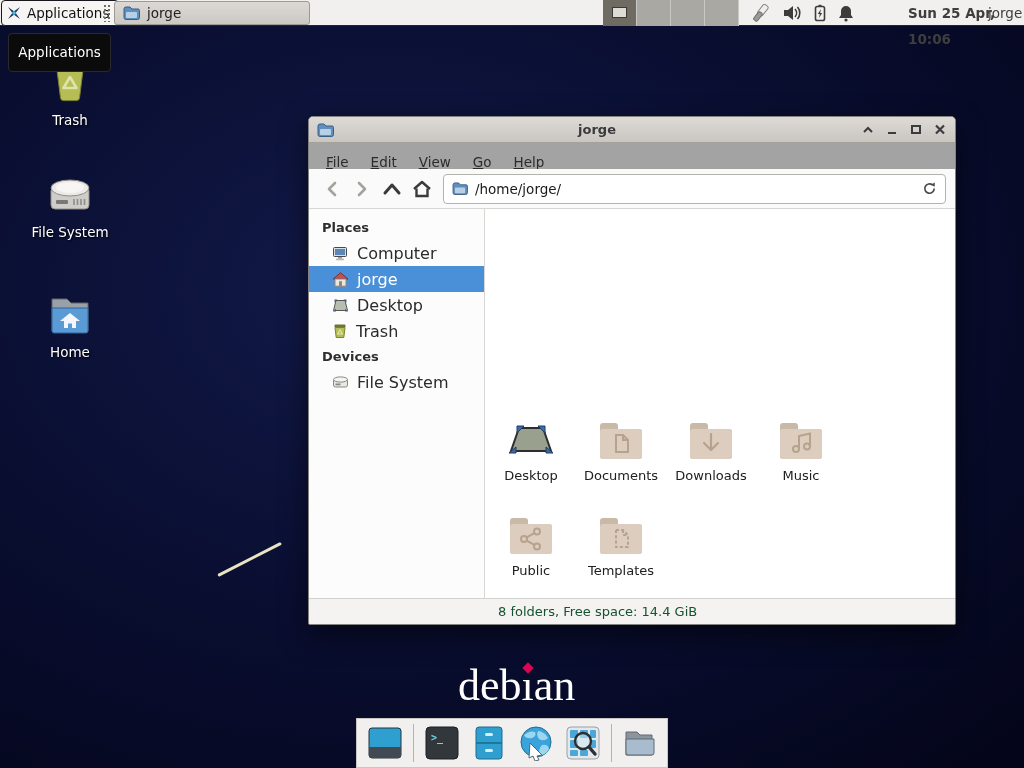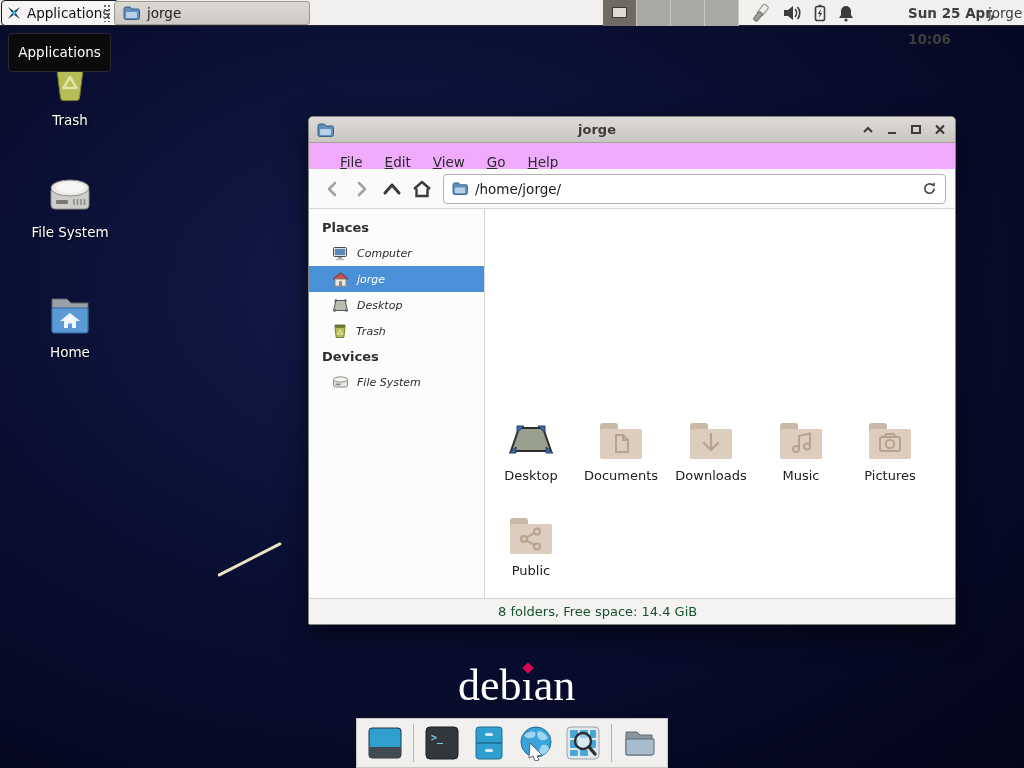--- a/index.html
+++ b/index.html
@@ -49,36 +49,36 @@
   
   .window { position:absolute; left:308px; top:116px; width:648px; height:509px; background:#fff; border:1px solid #84827e;
     border-radius:5px 5px 2px 2px; box-shadow:0 10px 28px rgba(0,0,0,.55); }
   .titlebar { position:absolute; left:0; top:0; width:100%; height:26px; display:flex; align-items:center;
     background:linear-gradient(#dedad6,#c9c5c1); border-bottom:1px solid #a5a19d; border-radius:4px 4px 0 0; padding:0 8px; }
   .titlebar .win-title { flex:1; text-align:center; font-size:13px; font-weight:bold; color:#3a3a3a; }
   .win-btns { display:flex; gap:9px; }
   .win-btn { width:15px; height:15px; display:flex; align-items:center; justify-content:center; }
   .win-btn svg { display:block; }
 
-  .menubar { position:absolute; left:0; top:26px; width:100%; height:40px; background:#f0abfc; border-bottom:1px solid #e2e0dd;
-    display:flex; align-items:center; padding-left:20px; }
+  .menubar { position:absolute; left:0; top:26px; width:100%; height:40px; background:#a3a3a3; border-bottom:1px solid #e2e0dd;
+    display:flex; align-items:center; padding-left:6px; }
   .menu-item { display:inline-block; padding:0 11px; line-height:25px; font-size:13.5px; color:#2b2b2b; }
   .menu-item::first-letter { text-decoration:underline; }
 
   .toolbar { position:absolute; left:0; top:52px; width:100%; height:40px; background:#fbfafa; border-bottom:1px solid #d8d6d2;
     display:flex; align-items:center; padding:0 9px 0 8px; }
   .tool-btn { width:30px; height:30px; display:flex; align-items:center; justify-content:center; border-radius:3px; }
   .pathbar { flex:1; height:30px; margin-left:6px; background:#fff; border:1px solid #b5b2ae; border-radius:4px;
     display:flex; align-items:center; padding:0 8px; gap:7px; }
   .pathbar .path-text { flex:1; font-size:13.5px; color:#1a1a1a; }
 
   .win-body { position:absolute; left:0; top:92px; width:100%; height:389px; display:flex;align-items:center; }
   .sidebar { width:176px; height:100%; background:#fcfcfc; border-right:1px solid #d8d6d2; padding-top:6px; overflow:hidden; }
   .side-header { height:25px; line-height:25px; padding-left:13px; font-size:13px; font-weight:bold; color:#2e2e2e; }
-  .side-item { height:26px; display:flex; align-items:center; gap:8px; padding-left:23px; font-size:11px; color:#2b2b2b;font-style:italic; }
+  .side-item { height:26px; display:flex; align-items:center; gap:8px; padding-left:23px; font-size:16px; color:#2b2b2b; }
   .side-item.selected { background:#4a90d9; color:#fff; }
   .side-item svg { flex:0 0 auto; }
 
   .filegrid { flex:1; background:#fff; position:relative; }
   .file-cell { position:absolute; width:90px; text-align:center; }
   .file-cell .fico { display:block; margin:0 auto; }
   .file-cell .flabel { margin-top:6px; font-size:13px; color:#202020; }
 
   .statusbar { position:absolute; left:0; bottom:0; width:100%; height:26px; background:#f4f3f1; border-top:1px solid #d3d1cd;
     font-size:13px; color:#14532d; line-height:25px; padding-left:189px; border-radius:0 0 2px 2px; }
@@ -358,47 +358,46 @@
           <rect x="3" y="9" width="42" height="30" rx="3" fill="#dccdbe"></rect>
           <g fill="none" stroke="#b7a28d" stroke-width="2">
               <circle cx="19" cy="29" r="3"></circle>
               <circle cx="30" cy="26.5" r="3"></circle>
               <path d="M22 29 v-13 l11 -2.5 v13"></path>
             </g>
         </svg>
         <div class="flabel">Music</div>
       </div>
 
-      <div class="file-cell" style="left:360px; top:16px;">
-        <svg class="fico" width="48" height="42" viewBox="0 0 48 42">
-          <path d="M3 6 a3 3 0 0 1 3-3 h12 a3 3 0 0 1 3 3 v3 h21 a3 3 0 0 1 3 3 v24 a3 3 0 0 1-3 3 h-36 a3 3 0 0 1-3-3 z" fill="#c9b9a7"></path>
-          <rect x="3" y="9" width="42" height="30" rx="3" fill="#dccdbe"></rect>
-          <g fill="none" stroke="#b7a28d" stroke-width="2">
-              <rect x="14" y="17" width="20" height="14" rx="2"></rect>
-              <circle cx="24" cy="24" r="4.2"></circle>
-              <path d="M18.5 17 l2-3 h7 l2 3"></path>
-            </g>
-        </svg>
-        <div class="flabel">Pictures</div>
-      </div>
 
       <div class="file-cell" style="left:1px; top:111px;">
         <svg class="fico" width="48" height="42" viewBox="0 0 48 42">
           <path d="M3 6 a3 3 0 0 1 3-3 h12 a3 3 0 0 1 3 3 v3 h21 a3 3 0 0 1 3 3 v24 a3 3 0 0 1-3 3 h-36 a3 3 0 0 1-3-3 z" fill="#c9b9a7"></path>
           <rect x="3" y="9" width="42" height="30" rx="3" fill="#dccdbe"></rect>
           <g fill="none" stroke="#b7a28d" stroke-width="2">
               <circle cx="17" cy="24" r="3"></circle>
               <circle cx="30" cy="16.5" r="3"></circle>
               <circle cx="30" cy="31.5" r="3"></circle>
               <path d="M19.7 22.4 l7.6-4.3 M19.7 25.6 l7.6 4.3"></path>
             </g>
         </svg>
         <div class="flabel">Public</div>
       </div>
 
+      <div class="file-cell" style="left:91px; top:111px;">
+        <svg class="fico" width="48" height="42" viewBox="0 0 48 42">
+          <path d="M3 6 a3 3 0 0 1 3-3 h12 a3 3 0 0 1 3 3 v3 h21 a3 3 0 0 1 3 3 v24 a3 3 0 0 1-3 3 h-36 a3 3 0 0 1-3-3 z" fill="#c9b9a7"></path>
+          <rect x="3" y="9" width="42" height="30" rx="3" fill="#dccdbe"></rect>
+          <g fill="none" stroke="#b7a28d" stroke-width="2" stroke-dasharray="3 2.2">
+              <path d="M19 15 h7 l5 5 v12 h-12 z"></path>
+              <path d="M26 15 v5 h5"></path>
+            </g>
+        </svg>
+        <div class="flabel">Templates</div>
+      </div>
 
 
     </div>
   </div>
 
   <div class="statusbar">8 folders, Free space: 14.4 GiB</div>
 </div>
 
 <div class="dock">
   <div class="dock-item">

